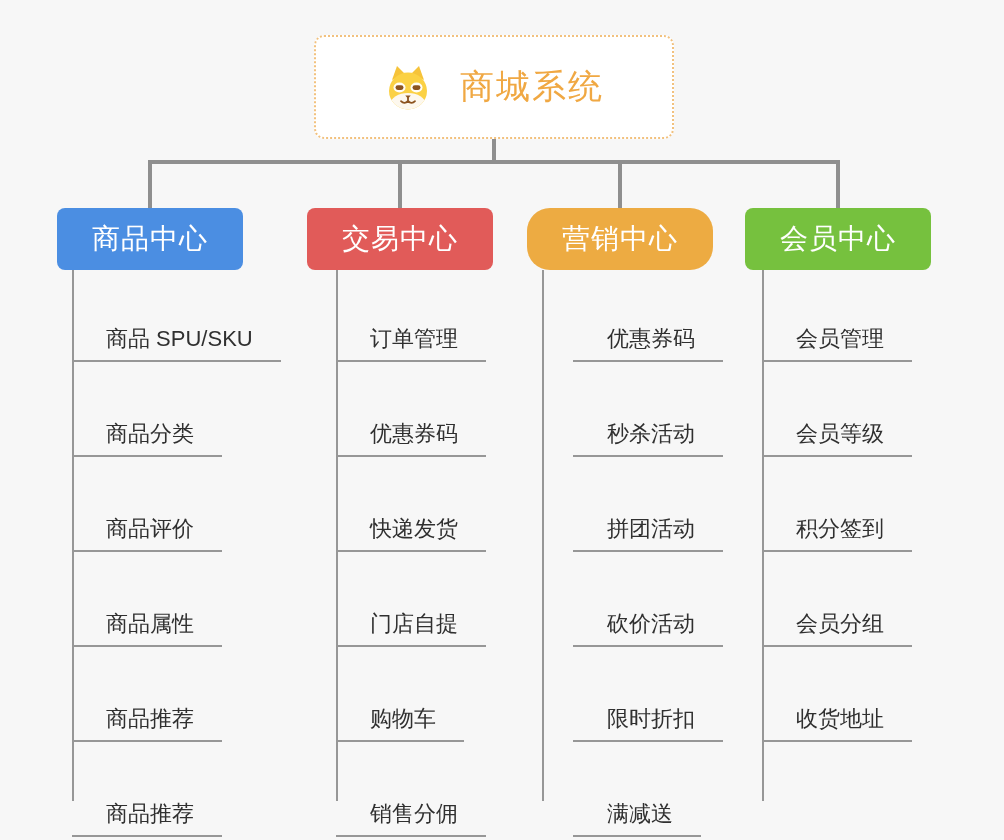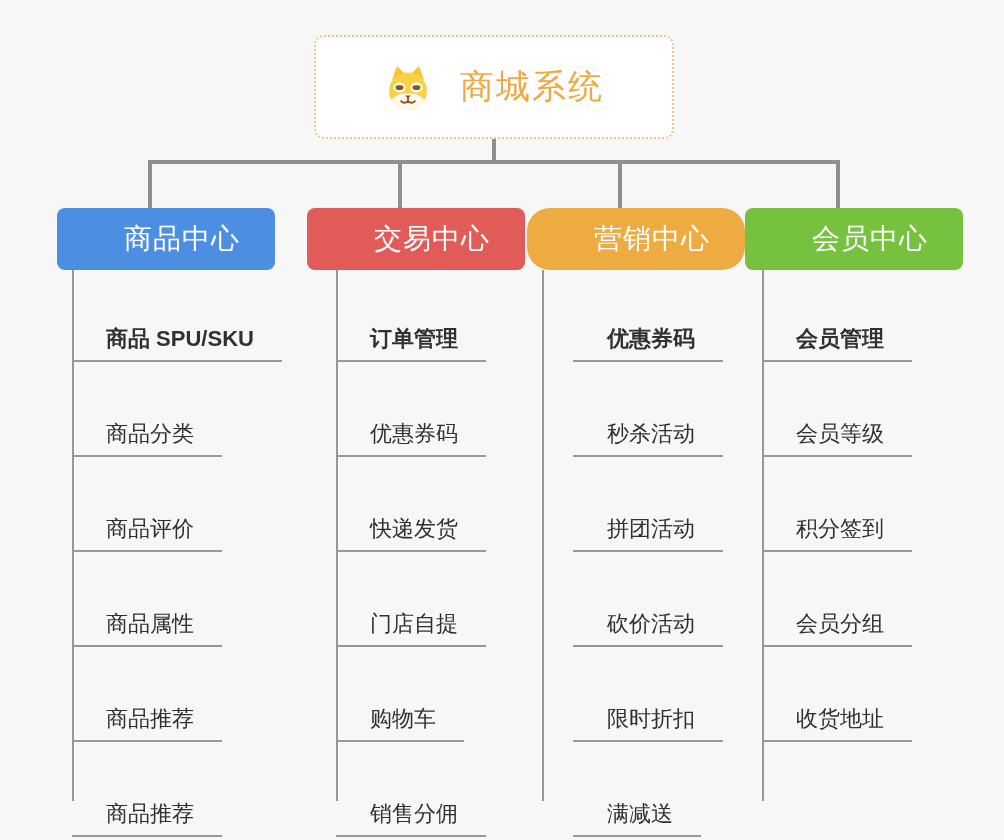--- a/index.html
+++ b/index.html
@@ -26,21 +26,20 @@
 
   
   .cline{position:absolute;background:#8f8f8f;}
 
   
   .cat{
     position:absolute;top:208px;width:186px;height:62px;
     border-radius:8px;display:flex;align-items:center;justify-content:center;
     color:#ffffff;font-size:28px;letter-spacing:1px;white-space:nowrap;
     cursor:pointer;
-    padding-left:32px;
   }
   .cat0{left:57px;background:#4b8ee2;}
   .cat1{left:307px;background:#e15b59;}
   .cat2{left:527px;background:#edab42;border-radius:23px;}
   .cat3{left:745px;background:#76c13e;}
 
   
   .branch{position:absolute;top:270px;width:max-content;}
   .branch.b0{left:72px;}
   .branch.b1{left:336px;}
@@ -50,21 +49,21 @@
     position:absolute;left:0;top:0;width:2px;height:531px;background:#979797;
   }
   .node{
     height:87px;display:flex;align-items:flex-end;
     width:max-content;box-sizing:content-box;
     border-bottom:2px solid #979797;
     padding:0 28px 6px 34px;
     font-size:22px;color:#303030;white-space:nowrap;
     cursor:pointer;
   }
-  .node.first{height:84px;font-weight:bold;}
+  .node.first{height:84px;}
 </style>
 </head>
 <body>
 
 <div id="stage">
 
   <div class="cline" style="left:492px;top:139px;width:4px;height:25px;"></div>
   <div class="cline" style="left:148px;top:160px;width:692px;height:4px;"></div>
   <div class="cline" style="left:148px;top:160px;width:4px;height:48px;"></div>
   <div class="cline" style="left:398px;top:160px;width:4px;height:48px;"></div>

